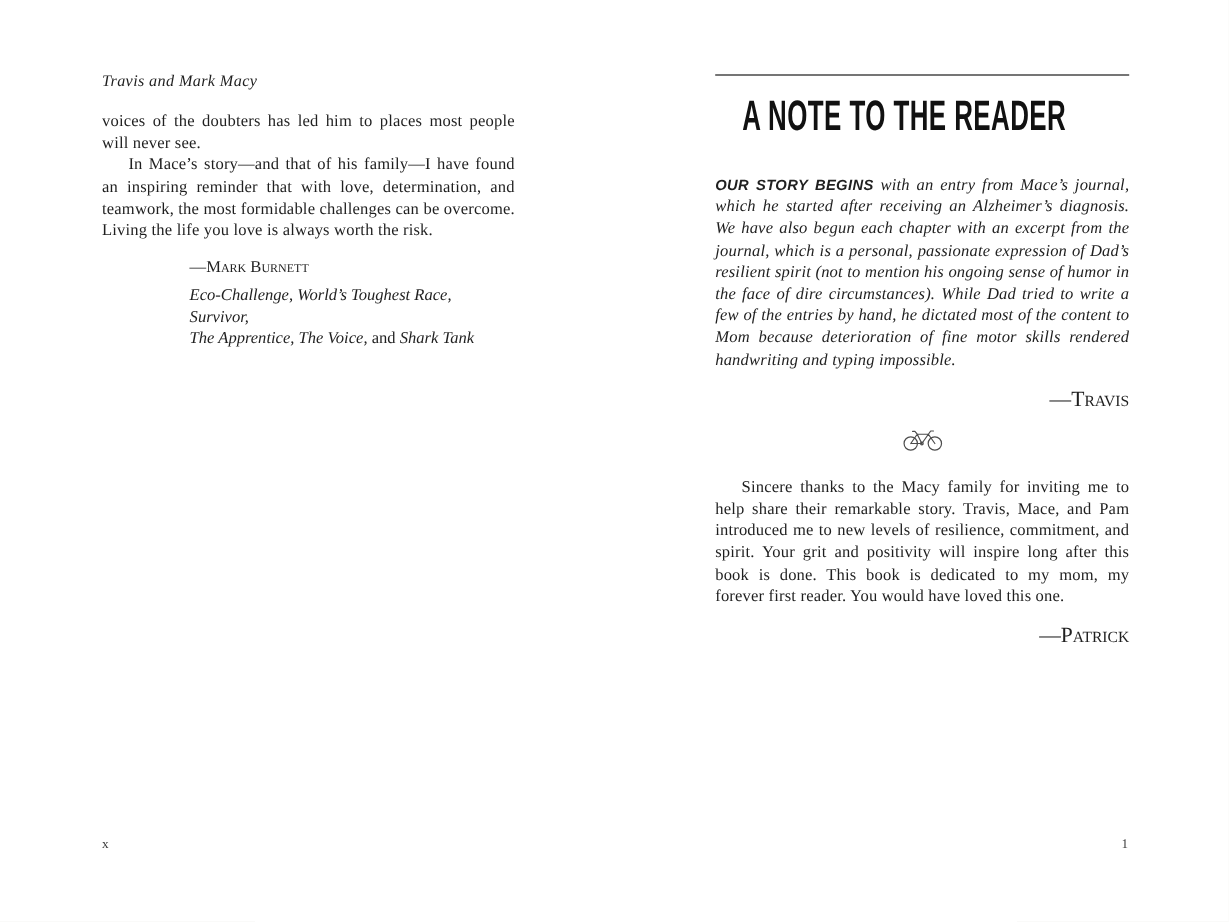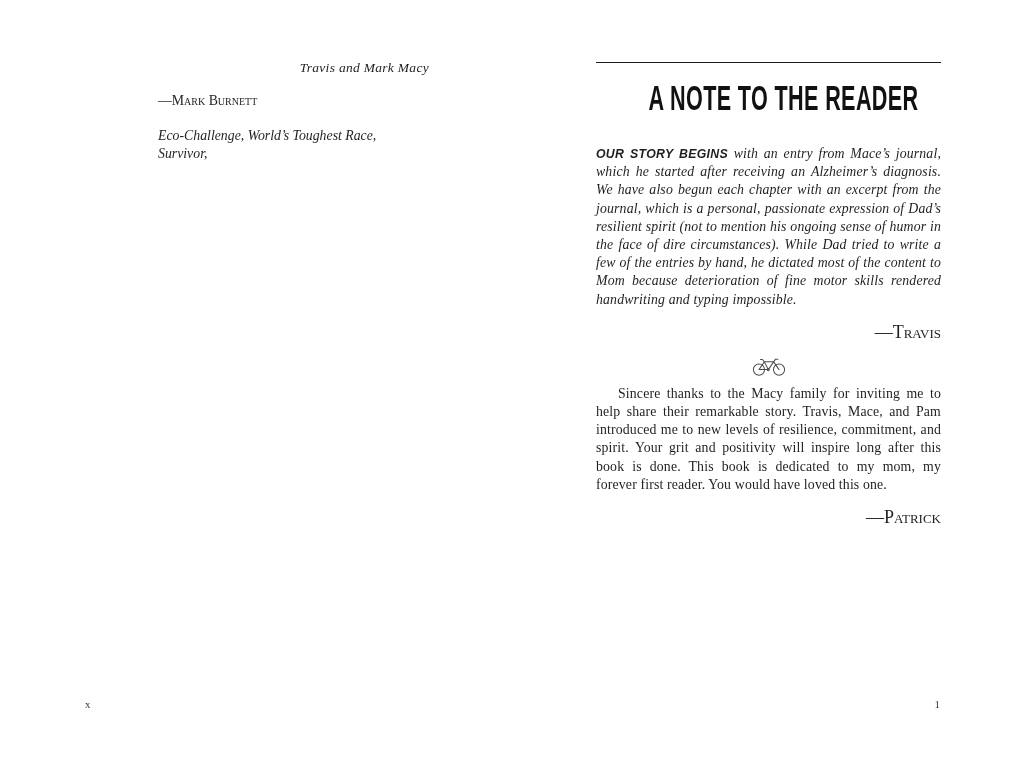--- a/index.html
+++ b/index.html
@@ -17,52 +17,52 @@
     background: #ffffff;
   }
   .col {
     position: absolute;
     top: 0;
   }
   .col.left  { left: 85px;  width: 344px; padding-top: 60px; }
   .col.right { left: 596px; width: 345px; padding-top: 62px; }
 
   .running-header {
-    text-align: right;
+    text-align: left;
     font-style: italic;
     font-size: 13.5px;
     letter-spacing: 0.3px;
     margin-bottom: 16px;
   }
   .body-text {
     font-size: 13.8px;
     line-height: 18.2px;
     text-align: justify;
     letter-spacing: 0.15px;
   }
   .indent { text-indent: 22px; }
 
   .credit-block {
     margin-top: 13px;
     margin-left: 73px;
     font-size: 13.8px;
     line-height: 18px;
   }
   .smallcaps { font-variant: small-caps; }
-  .sig-line { margin-bottom: 17px; font-family: Liberation Serif, serif; }
+  .sig-line { margin-bottom: 5px; font-family: Liberation Serif, serif; }
   .italic { font-style: italic; }
 
   .chapter-rule {
     border: none;
     border-top: 1.2px solid #1c1c1c;
     width: 100%;
   }
   .chapter-title-wrap {
     display: flex;
-    justify-content: flex-start;
+    justify-content: flex-end;
     margin-top: 14px;
     height: 42px;
     align-items: center;
   }
   .chapter-title {
     font-family: "Liberation Sans", sans-serif;
     font-weight: 600;
     font-size: 30px;
     white-space: nowrap;
     transform: scale(0.72, 1.18);
@@ -80,44 +80,51 @@
   .signature {
     text-align: right;
     font-size: 18px;
     margin-top: 13px;
   }
   .ornament {
     display: flex;
     justify-content: center;
     margin-top: 13px;
   }
-  .after-ornament { margin-top: 4px; }
+  .after-ornament { margin-top: 15px; }
 
   .page-number {
     position: absolute;
     top: 698px;
     font-size: 11px;
     color: #3a3a3a;
   }
   .page-number.pn-left  { left: 85px; }
   .page-number.pn-right { right: 84px; }
 </style>
 </head>
 <body>
 
 <div class="spread">
 
   <div class="col left">
     <div class="running-header">Travis and Mark Macy</div>
 
+    <p class="body-text">voices of the doubters has led him to places most people will never see.</p>
 
+    <p class="body-text indent">In Mace’s story—and that of his family—I have found an inspiring reminder that with love, determination, and teamwork, the most formidable challenges can be overcome. Living the life you love is always worth the risk.</p>
 
     <div class="credit-block">
       <div class="smallcaps sig-line">—Mark Burnett</div>
       <div class="italic">Eco-Challenge, World’s Toughest Race, Survivor,</div>
+      <div>
+        <span class="italic">The Apprentice, The Voice,</span>
+        <span>and</span>
+        <span class="italic">Shark Tank</span>
+      </div>
     </div>
   </div>
 
   <div class="col right">
     <hr class="chapter-rule">
 
     <div class="chapter-title-wrap">
       <div class="chapter-title">A NOTE TO THE READER</div>
     </div>
 

